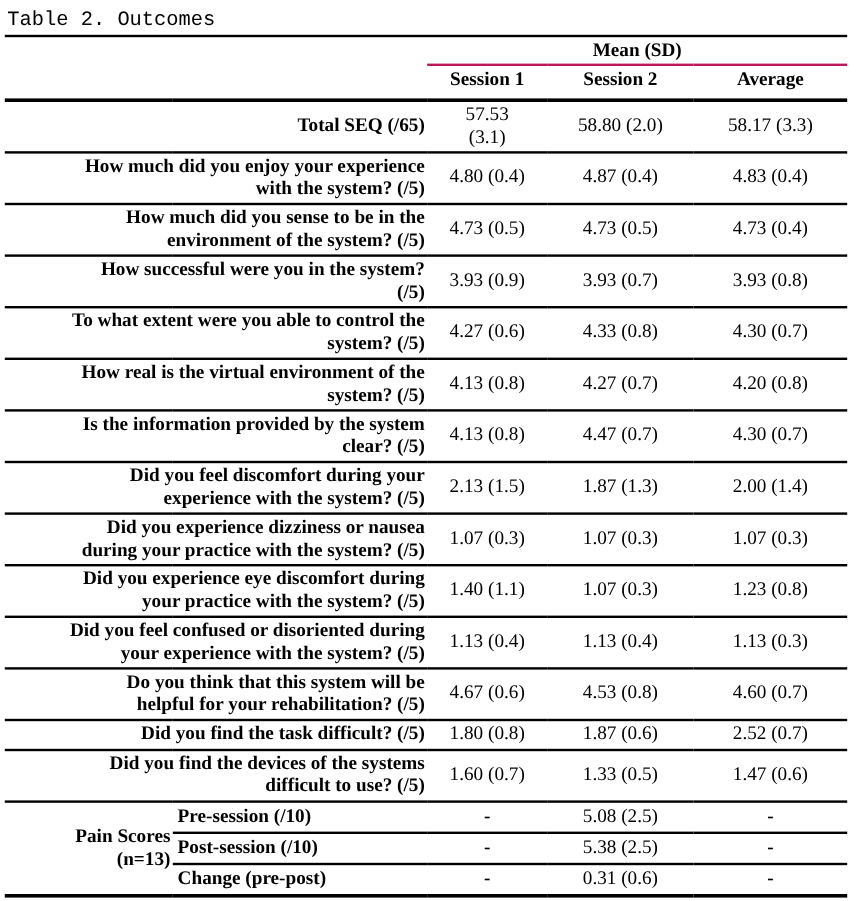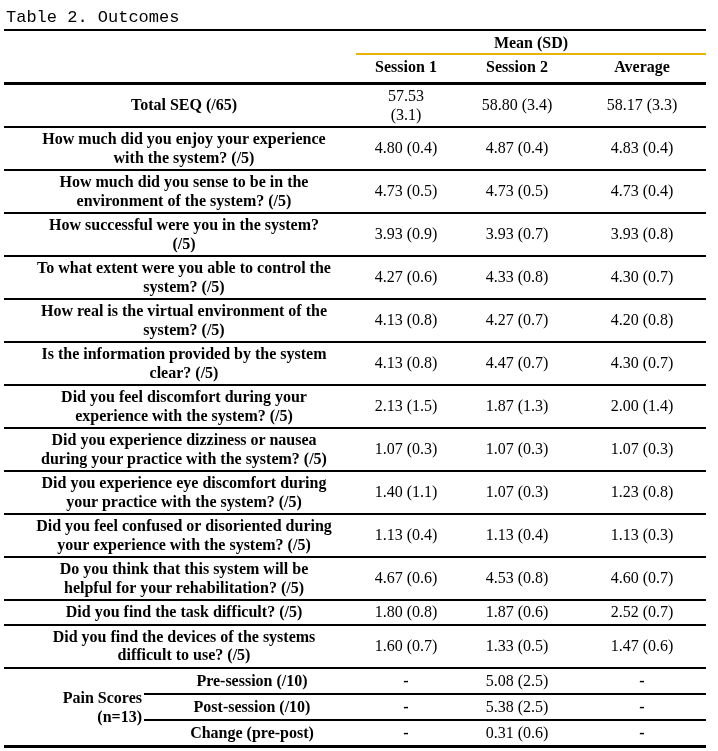--- a/index.html
+++ b/index.html
@@ -32,34 +32,34 @@
   }
   table.outcomes th,
   table.outcomes td {
     font-size: 16px;
     vertical-align: middle;
     box-sizing: border-box;
   }
   
   th.mean-hdr {
     font-weight: bold;
-    border-bottom: 2px solid #eab308;
+    border-bottom: 2px solid #be185d;
     padding: 3px 0 1px 0;
   }
   tr.col-hdr th, tr.col-hdr td {
     border-bottom: 3px solid #000;
   }
   tr.col-hdr th {
     font-weight: bold;
     padding: 3px 0 6px 0;
   }
   
   td.q {
     font-weight: bold;
-    text-align: center;
+    text-align: right;
     padding: 2px 2px 2px 10px;
     line-height: 18.5px;
     white-space: pre-line;
     border-bottom: 2px solid #000;
   }
   td.v {
     text-align: center;
     line-height: 18.5px;
     white-space: pre-line;
     padding: 2px 0;
@@ -70,21 +70,21 @@
     font-weight: bold;
     padding: 2px 2px 2px 17px;
     line-height: 19px;
     white-space: pre-line;
     border-bottom: 3px solid #000;
     vertical-align: middle;
     text-align: right;
   }
   td.psub {
     font-weight: bold;
-    text-align: center;
+    text-align: left;
     padding: 3px 0 3px 4px;
     border-bottom: 2px solid #000;
   }
   td.pv {
     text-align: center;
     padding: 3px 0;
     border-bottom: 2px solid #000;
   }
   tr.pain-last td.psub,
   tr.pain-last td.pv {
@@ -120,21 +120,21 @@
       <td colspan="2"></td>
       <th>Session 1</th>
       <th>Session 2</th>
       <th>Average</th>
     </tr>
 
     <tr>
       <td colspan="2" class="q">Total SEQ (/65)</td>
       <td class="v">57.53
 (3.1)</td>
-      <td class="v">58.80 (3.4)</td>
+      <td class="v">58.80 (2.0)</td>
       <td class="v">58.17 (3.3)</td>
     </tr>
 
     <tr>
       <td colspan="2" class="q">How much did you enjoy your experience
 with the system? (/5)</td>
       <td class="v">4.80 (0.4)</td>
       <td class="v">4.87 (0.4)</td>
       <td class="v">4.83 (0.4)</td>
     </tr>

